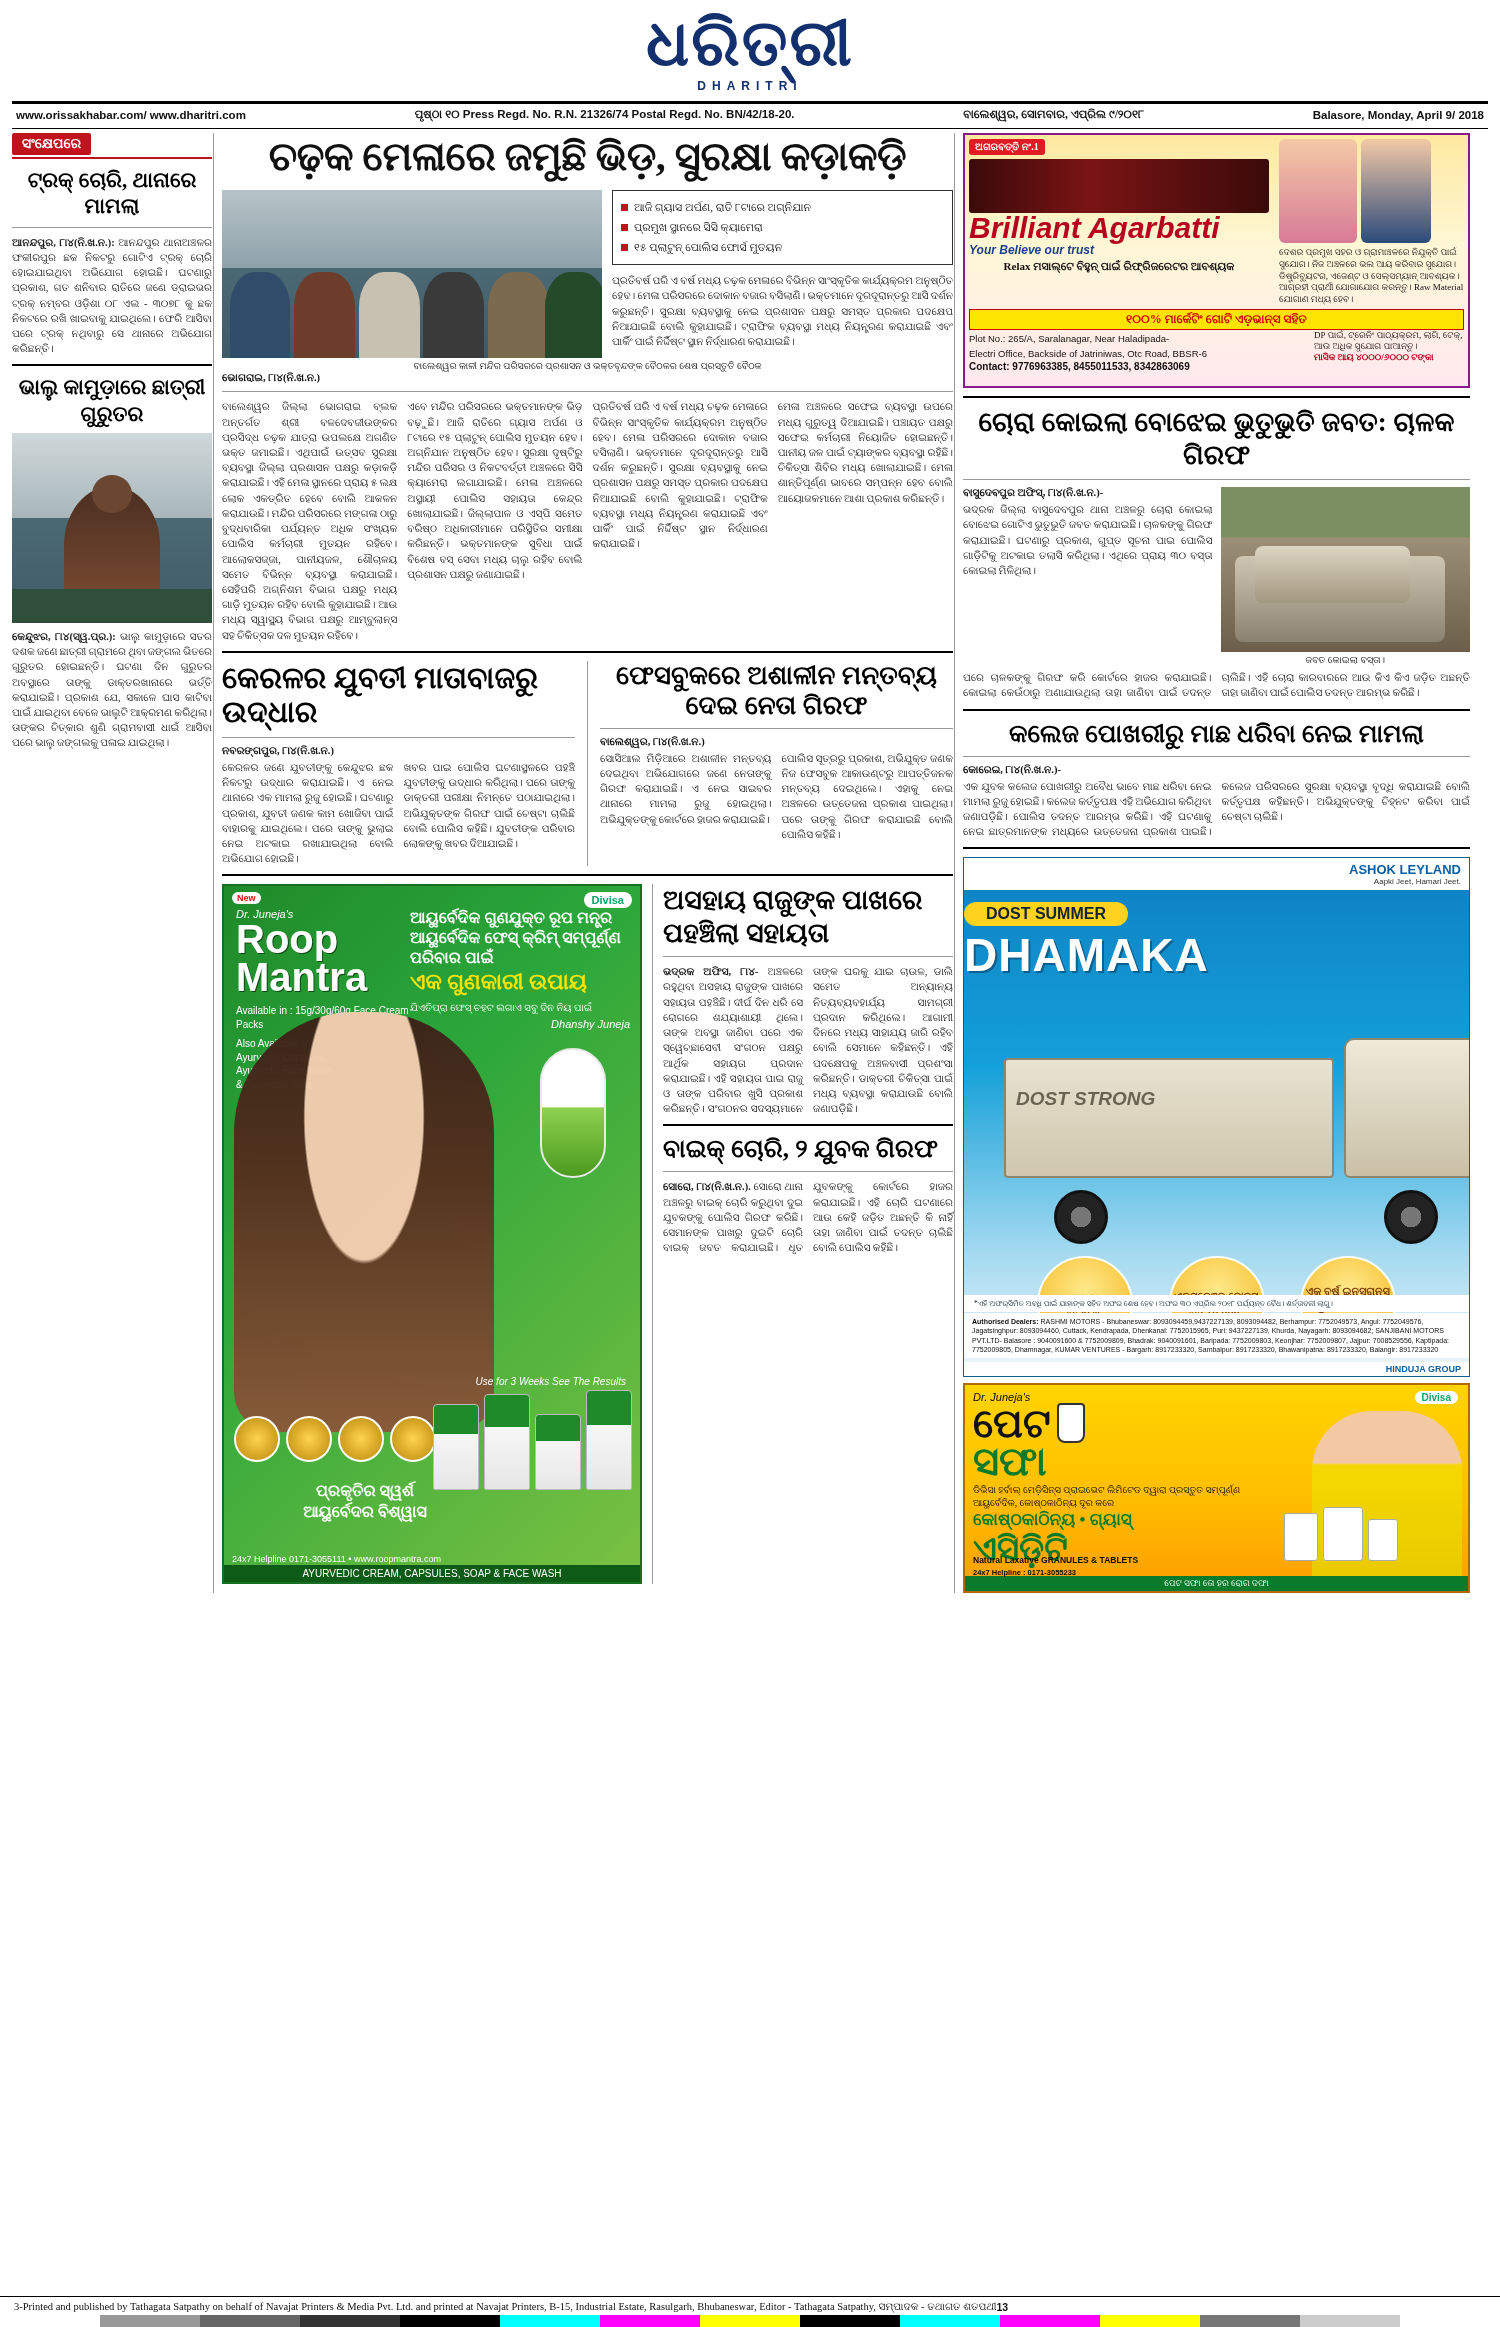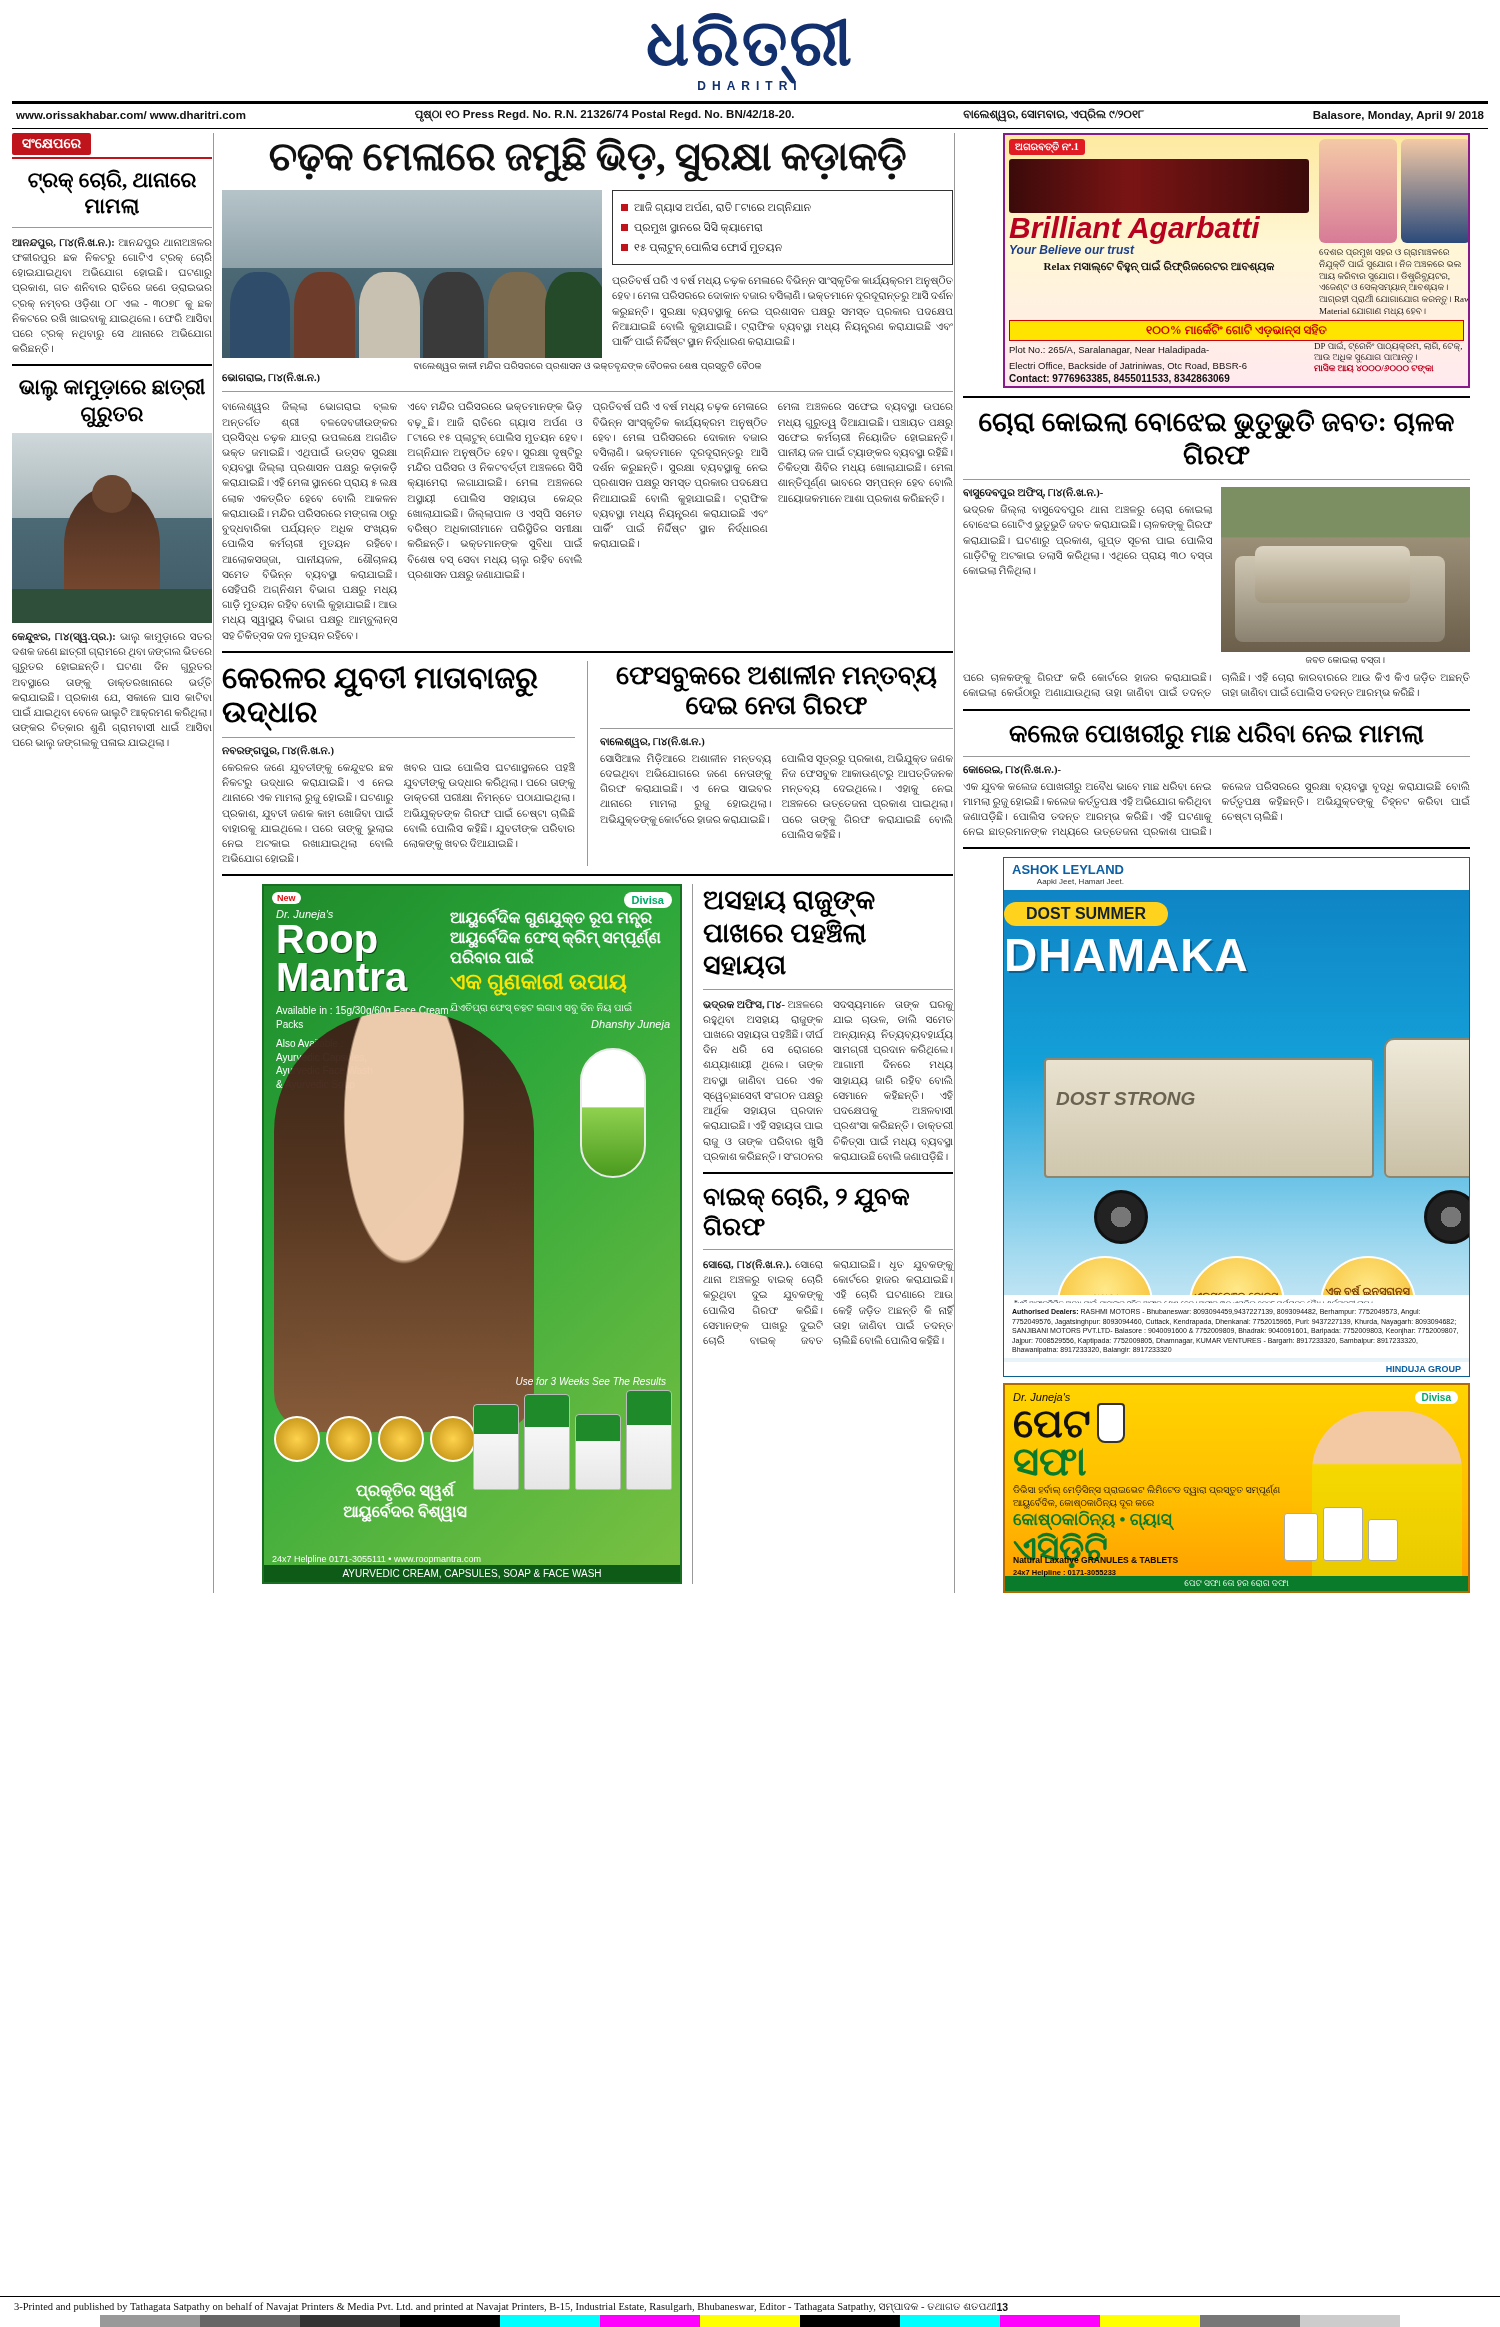--- a/index.html
+++ b/index.html
@@ -76,21 +76,21 @@
 
   .kicker-box { border:1px solid #333; padding:6px 8px; font-size:11px; line-height:1.6;
      font-family:"Liberation Serif", serif; }
   .kicker-box div { margin:2px 0; }
   .kicker-box .sq { display:inline-block; width:7px; height:7px; background:#c0141c; margin-right:6px; }
 
   hr.sep { border:0; border-top:1px solid #999; margin:7px 0; }
   hr.sep-bold { border:0; border-top:2px solid #000; margin:8px 0; }
 
   
-  .ad { position:relative; overflow:hidden;margin-left:40px; }
+  .ad { position:relative; overflow:hidden; }
 
   
   .ad-agar {
     border:2px solid #8a1a8a;
     background:linear-gradient(180deg,#fde9a0 0%,#fff7d6 45%,#ffe9ef 100%);
     padding:4px; font-family:"Liberation Sans", sans-serif;
   }
   .agar-top { display:flex; gap:4px; }
   .agar-badge {
     background:#e01b24; color:#fff; font-size:10px; font-weight:bold;
@@ -137,21 +137,21 @@
       text-align:center; width:230px; line-height:1.3; }
   .roop-medals { position:absolute; left:10px; bottom:120px; display:flex; gap:6px; }
   .medal { width:46px; height:46px; border-radius:50%; background:radial-gradient(circle,#ffd34d,#b8860b);
       border:2px solid #fff; }
 
   
   .ad-dost {
     background:linear-gradient(180deg,#0e7fc1 0%,#14a0d8 40%,#9fd8ef 75%,#f2f7fa 100%);
     border:1px solid #0b5f91; position:relative; color:#fff;
   }
-  .dost-head { background:#fff; color:#123; padding:4px 8px; display:flex; justify-content:flex-start; align-items:center; gap:8px;}
+  .dost-head { background:#fff; color:#123; padding:4px 8px; display:flex; justify-content:flex-end; align-items:center; gap:8px;}
   .al-logo { font-size:13px; font-weight:bold; color:#0b5fa4; }
   .al-tag { font-size:8px; color:#333; }
   .dost-pill { background:#ffd21e; color:#123; font-weight:bold; font-size:16px; padding:3px 22px;
       border-radius:16px; display:inline-block; }
   .dost-dhamaka { font-size:46px; font-weight:bold; color:#fff; line-height:1;
       text-shadow:2px 2px 0 #0b5f91; letter-spacing:1px; }
   .truck { position:absolute; left:40px; top:170px; width:540px; height:210px; }
   .truck-body { position:absolute; left:0; top:30px; width:330px; height:120px;
       background:linear-gradient(180deg,#e9e2cf,#cfc6ad); border:2px solid #8d866f; border-radius:4px; }
   .truck-cab { position:absolute; right:0; top:10px; width:200px; height:140px;

